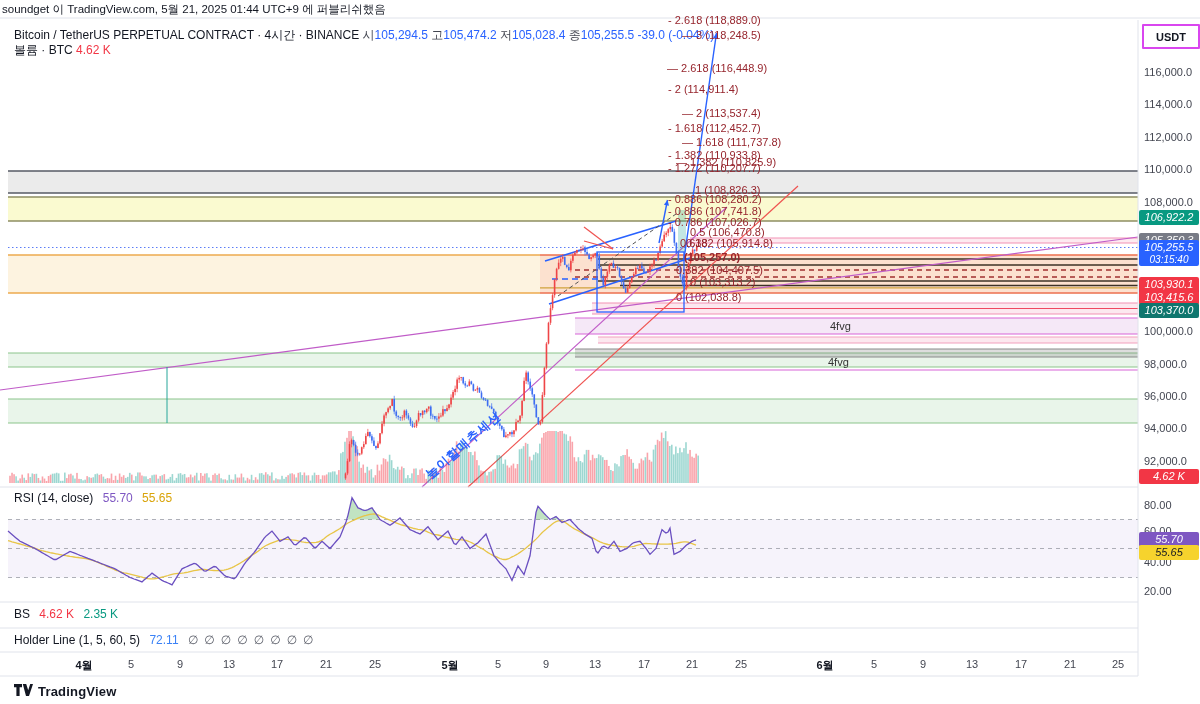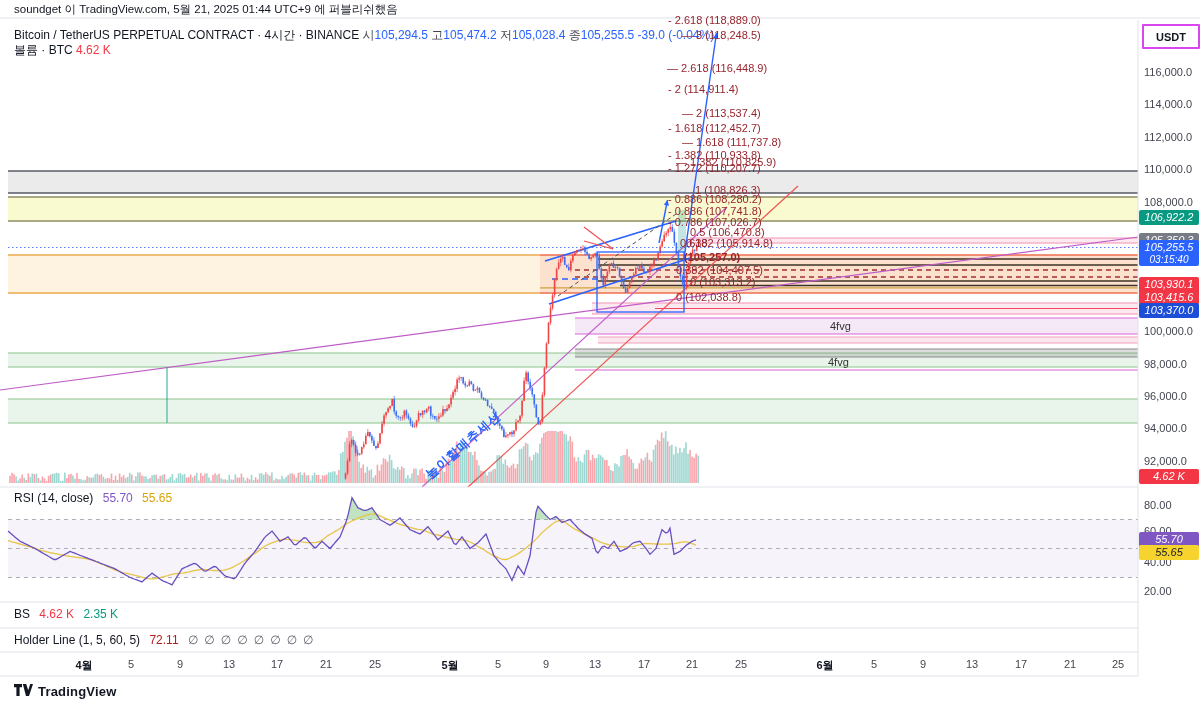--- a/index.html
+++ b/index.html
@@ -8,21 +8,21 @@
   .abs{position:absolute;}
   #chart-svg{position:absolute;left:0;top:0;}
   .hdr{font-size:12px;white-space:nowrap;}
   .pub{font-size:11.5px;color:#131722;}
   .sym{color:#131722;}
   .blue{color:#2962ff;}
   .red{color:#f23645;}
   .teal{color:#089981;}
   .purple{color:#7e57c2;}
   .gold{color:#d9a40a;}
-  .magenta{color:#b91c1c;}
+  .magenta{color:#3b82f6;}
   .ohlc-lbl{color:#434651;}
   .tick{position:absolute;font-size:11px;color:#434651;white-space:nowrap;}
   .badge{position:absolute;left:1139px;width:60px;border-radius:2px;color:#fff;
          font-size:11px;text-align:center;line-height:13px;padding:1px 0;font-style:italic;}
   .badge .sub{font-size:10px;line-height:11px;}
   .fib{position:absolute;font-size:11px;color:#96242c;white-space:nowrap;}
   .fvg{position:absolute;font-size:11px;color:#333;}
   .timetick{position:absolute;font-size:11px;color:#434651;transform:translateX(-50%);}
   .timetick.month{font-weight:700;color:#131722;}
   .usdt-btn{position:absolute;left:1142px;top:24px;width:54px;height:21px;background:#fff;
@@ -816,21 +816,21 @@
       <line x1="0" y1="18" x2="1200" y2="18" stroke="#e0e3eb" stroke-width="1"></line>
       <line x1="0" y1="487" x2="1138" y2="487" stroke="#e0e3eb" stroke-width="1"></line>
       <line x1="0" y1="602" x2="1138" y2="602" stroke="#e0e3eb" stroke-width="1"></line>
       <line x1="0" y1="628" x2="1138" y2="628" stroke="#e0e3eb" stroke-width="1"></line>
       <line x1="0" y1="652" x2="1138" y2="652" stroke="#e0e3eb" stroke-width="1"></line>
       <line x1="0" y1="676" x2="1138" y2="676" stroke="#e0e3eb" stroke-width="1"></line>
       <line x1="1138" y1="20" x2="1138" y2="676" stroke="#e0e3eb" stroke-width="1"></line>
     </g>
   </svg>
 
-<div class="abs pub" style="left:14px;top:2px">soundget 이 TradingView.com, 5월 21, 2025 01:44 UTC+9 에 퍼블리쉬했음</div>
+<div class="abs pub" style="left:2px;top:2px">soundget 이 TradingView.com, 5월 21, 2025 01:44 UTC+9 에 퍼블리쉬했음</div>
 
 <div class="abs hdr" style="left:14px;top:27px">
   <span class="sym">Bitcoin / TetherUS PERPETUAL CONTRACT · 4시간 · BINANCE</span>
   <span> </span>
   <span class="ohlc-lbl">시</span><span class="blue">105,294.5</span>
   <span> </span>
   <span class="ohlc-lbl">고</span><span class="blue">105,474.2</span>
   <span> </span>
   <span class="ohlc-lbl">저</span><span class="blue">105,028.4</span>
   <span> </span>
@@ -877,21 +877,21 @@
     <div class="tick" style="left: 1144px; top: 499px;">80.00</div>
     <div class="tick" style="left: 1144px; top: 525px;">60.00</div>
     <div class="tick" style="left: 1144px; top: 556px;">40.00</div>
     <div class="tick" style="left: 1144px; top: 585px;">20.00</div>
     <div class="badge" style="top: 210px; background: rgb(8, 153, 129); color: rgb(255, 255, 255);">106,922.2</div>
     <div class="badge" style="top: 233px; background: rgb(120, 123, 134); color: rgb(255, 255, 255);">105,350.3</div>
     <div class="badge" style="top: 240px; background: rgb(41, 98, 255); color: rgb(255, 255, 255);">105,255.5<div class="sub">03:15:40</div></div>
     <div class="badge" style="top: 280px; background: #4c1d95; color: rgb(255, 255, 255);">104,293.7</div>
     <div class="badge" style="top: 277px; background: rgb(242, 54, 69); color: rgb(255, 255, 255);">103,930.1</div>
     <div class="badge" style="top: 290px; background: rgb(242, 54, 69); color: rgb(255, 255, 255);">103,415.6</div>
-    <div class="badge" style="top: 303px; background: #1d4ed8; color: rgb(255, 255, 255);">103,370.0</div>
+    <div class="badge" style="top: 303px; background: #0f766e; color: rgb(255, 255, 255);">103,370.0</div>
     <div class="badge" style="top: 469px; background: rgb(242, 54, 69); color: rgb(255, 255, 255);">4.62 K</div>
     <div class="badge" style="top: 532px; background: rgb(126, 87, 194); color: rgb(255, 255, 255);">55.70</div>
     <div class="badge" style="top: 545px; background: rgb(246, 211, 45); color: rgb(19, 23, 34);">55.65</div>
     <div class="timetick month" style="left: 84px; top: 658px;">4월</div>
     <div class="timetick" style="left: 131px; top: 658px;">5</div>
     <div class="timetick" style="left: 180px; top: 658px;">9</div>
     <div class="timetick" style="left: 229px; top: 658px;">13</div>
     <div class="timetick" style="left: 277px; top: 658px;">17</div>
     <div class="timetick" style="left: 326px; top: 658px;">21</div>
     <div class="timetick" style="left: 375px; top: 658px;">25</div>

